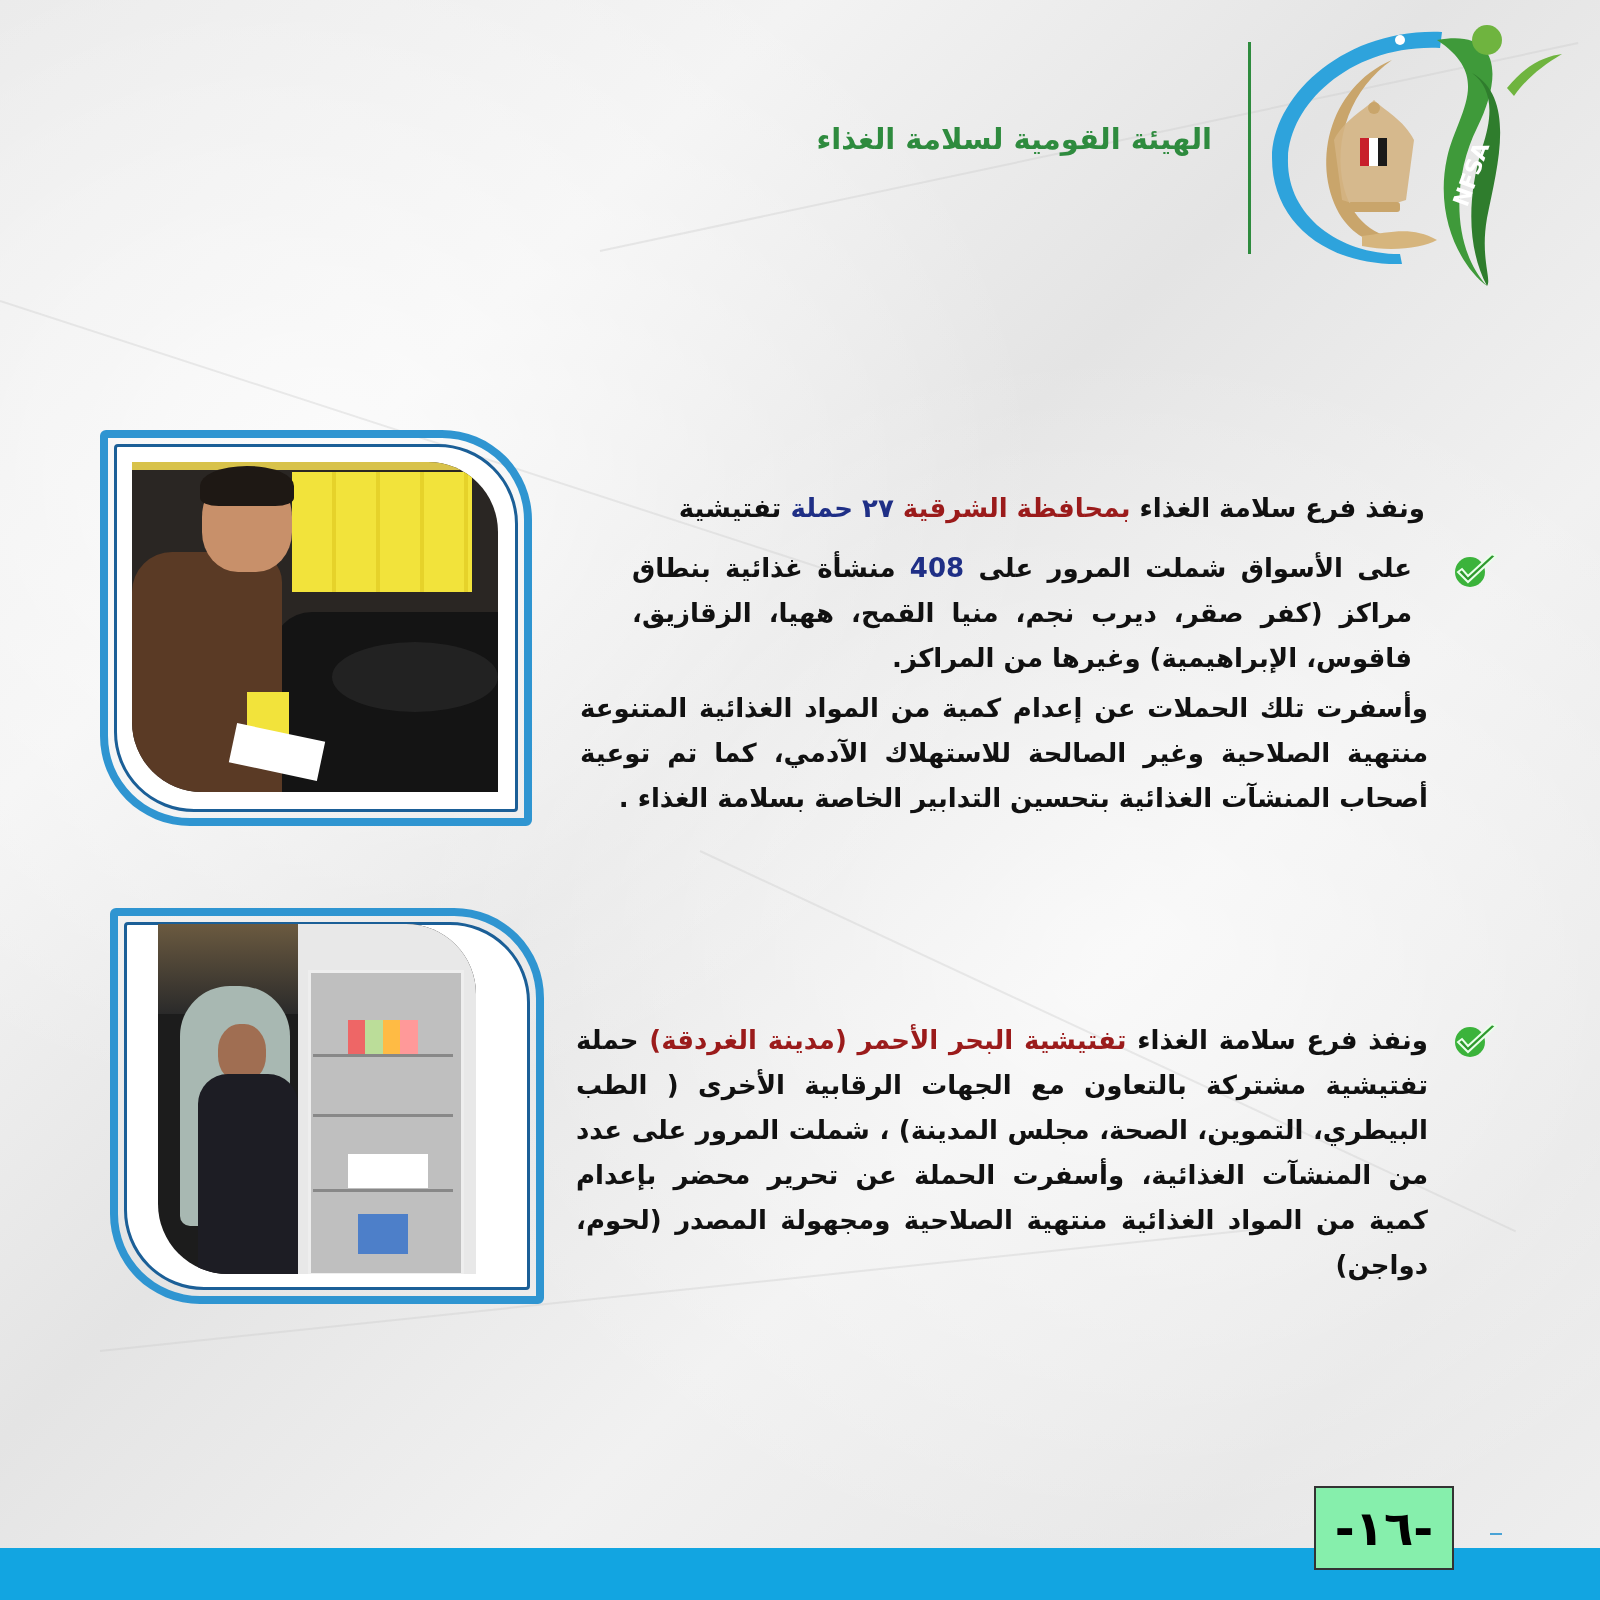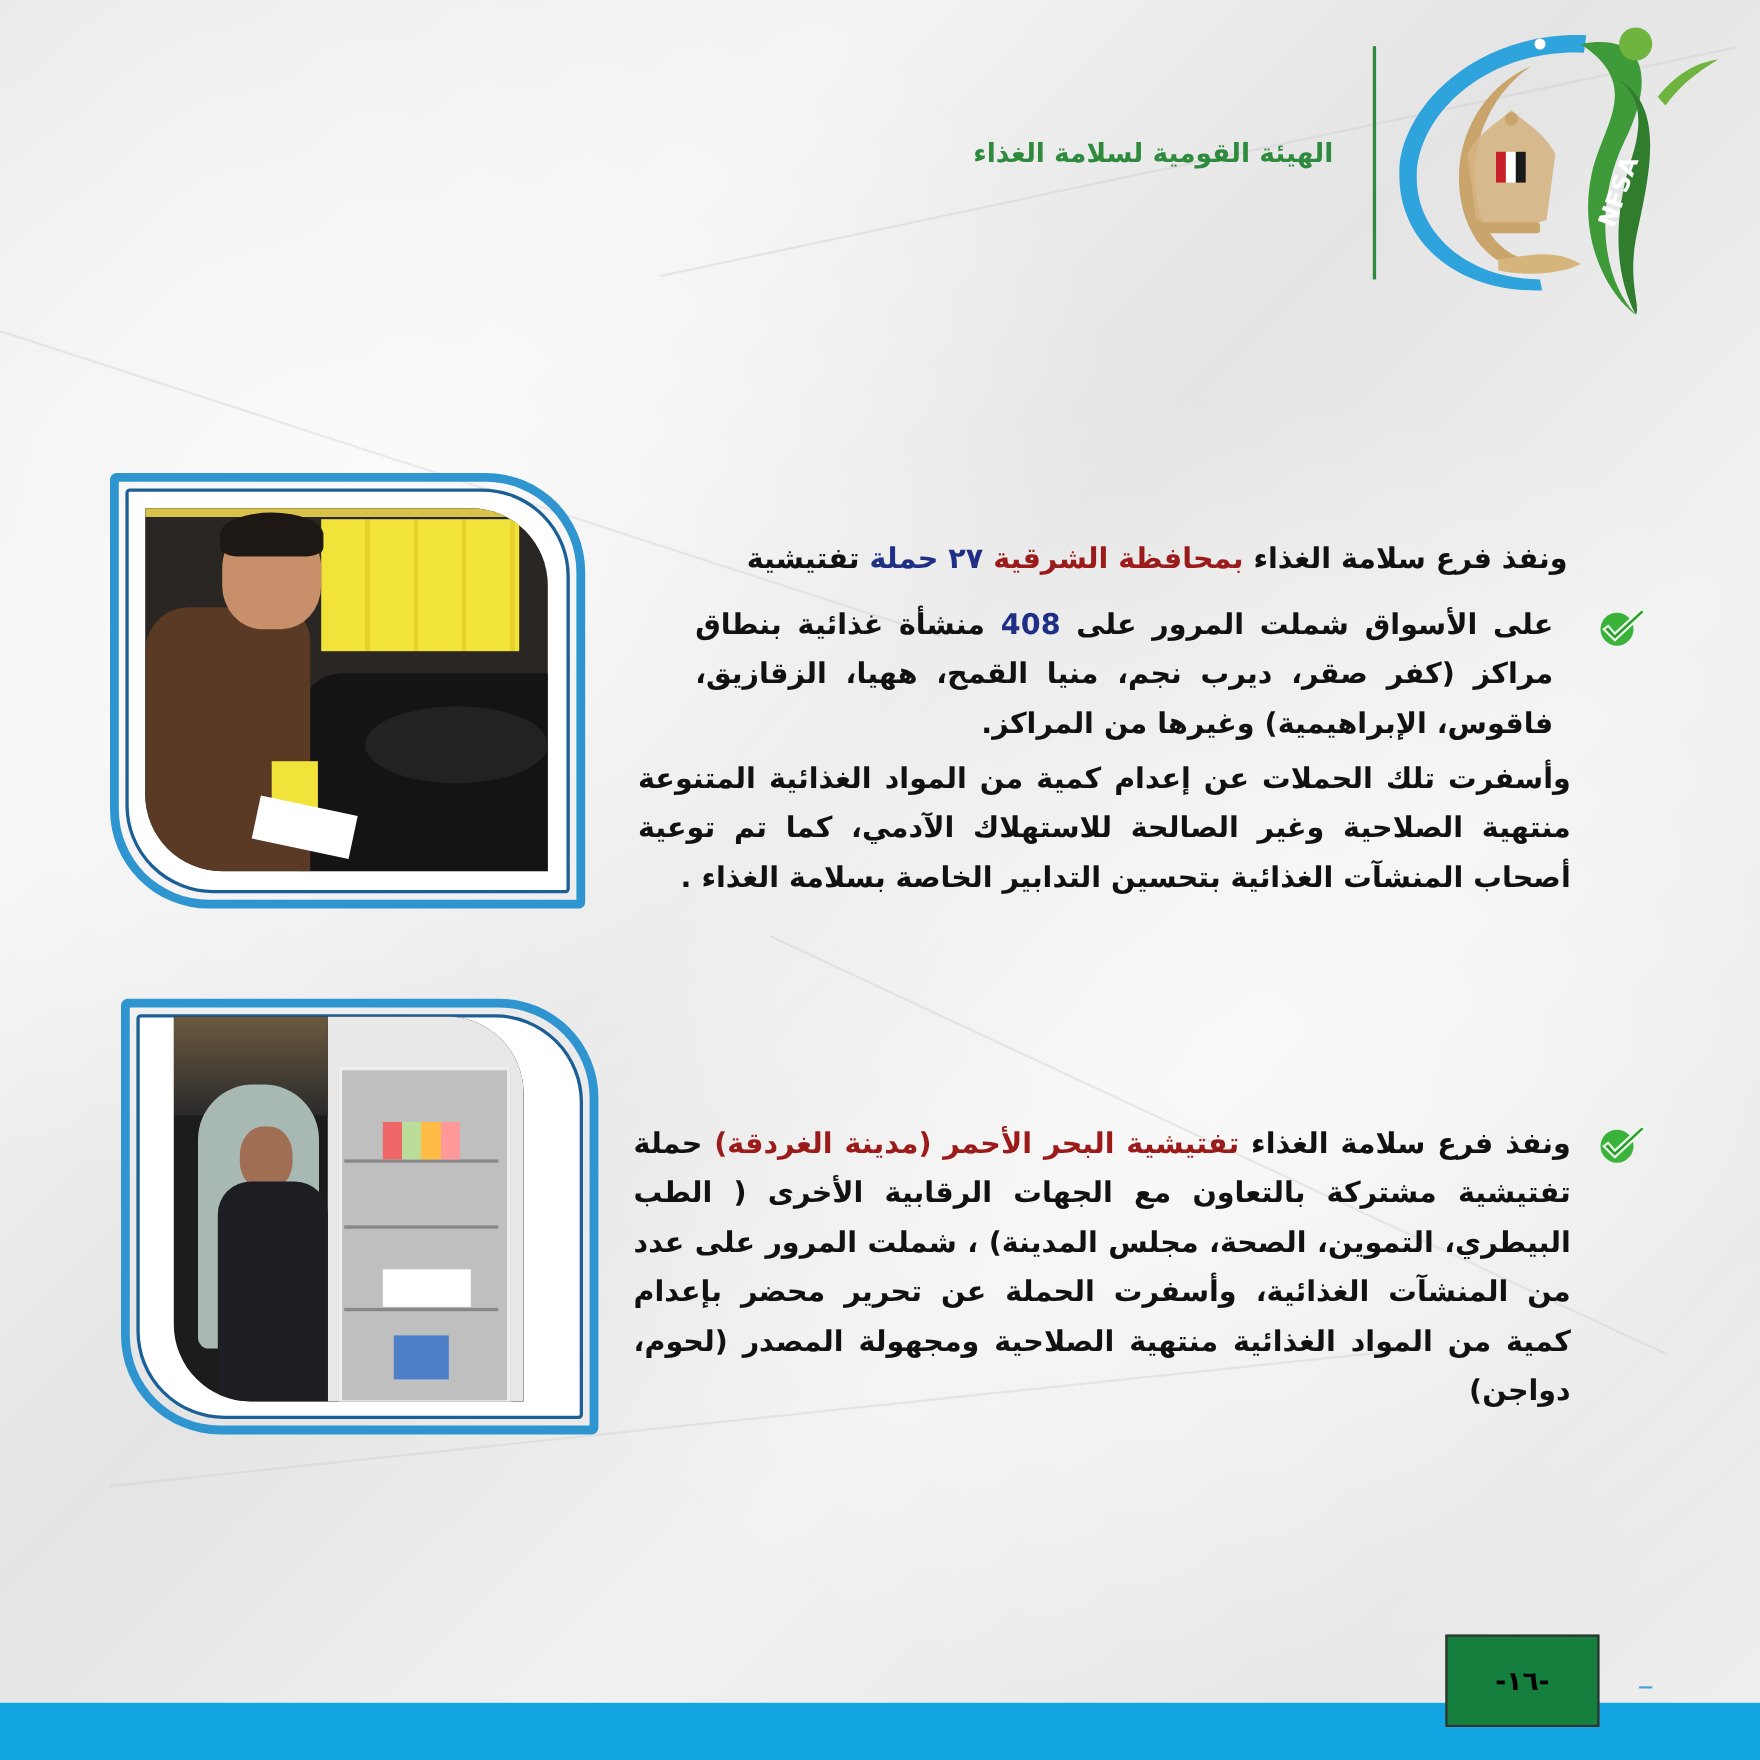--- a/index.html
+++ b/index.html
@@ -5,39 +5,39 @@
   html,body{margin:0;padding:0;}
   body{width:1600px;height:1600px;position:relative;overflow:hidden;
     background:
       radial-gradient(ellipse at 20% 30%, rgba(255,255,255,0.7), rgba(255,255,255,0) 40%),
       radial-gradient(ellipse at 70% 60%, rgba(255,255,255,0.6), rgba(255,255,255,0) 45%),
       linear-gradient(135deg,#e9e9e9 0%,#f3f3f3 25%,#e4e4e4 45%,#f1f1f1 65%,#e7e7e7 85%,#efefef 100%);
     font-family:"DejaVu Sans",sans-serif;}
   .crease{position:absolute;background:rgba(200,200,200,0.35);height:2px;transform-origin:left center;}
   
   .brand{position:absolute;top:122px;left:700px;width:512px;text-align:right;color:#2e8b3e;}
-  .brand .ar{font-family:"DejaVu Sans",sans-serif;font-size:24px;font-weight:bold;direction:rtl;line-height:34px;letter-spacing:1px;}
+  .brand .ar{font-family:"DejaVu Sans",sans-serif;font-size:29px;font-weight:bold;direction:rtl;line-height:34px;letter-spacing:1px;}
   .brand .en{font-family:"Liberation Sans",sans-serif;font-size:35px;line-height:40px;color:#2f7f3b;}
   .vline{position:absolute;left:1248px;top:42px;width:3px;height:212px;background:#2e8b3e;}
   .logo{position:absolute;left:1272px;top:18px;width:300px;height:275px;}
   
   .frame{position:absolute;}
   .frame .outer{position:absolute;inset:0;border:8px solid #2f95d1;border-radius:6px 90px 6px 90px;}
   .frame .inner{position:absolute;left:14px;top:14px;right:14px;bottom:14px;border:3px solid #1b5f97;border-radius:4px 80px 4px 80px;background:#fff;}
   .photo{position:absolute;overflow:hidden;border-radius:0 70px 0 70px;}
   
   .para{position:absolute;direction:rtl;text-align:justify;text-align-last:right;color:#111;
     font-family:"DejaVu Sans",sans-serif;font-size:26px;line-height:45px;font-weight:bold;}
   .red{color:#9b1b1b;}
   .blue{color:#1f2f86;}
   .check{position:absolute;width:48px;height:38px;}
   
   .footer-bar{position:absolute;left:0;bottom:0;width:1600px;height:52px;background:#12a5e1;}
-  .pagebox{position:absolute;left:1314px;top:1486px;width:136px;height:80px;background:#15803d;border:2px solid #333;
-    display:flex;align-items:center;justify-content:center;font-family:"DejaVu Sans",sans-serif;font-weight:bold;font-size:24px;color:#000;letter-spacing:4px;}
+  .pagebox{position:absolute;left:1314px;top:1486px;width:136px;height:80px;background:#86efac;border:2px solid #333;
+    display:flex;align-items:center;justify-content:center;font-family:"DejaVu Sans",sans-serif;font-weight:bold;font-size:48px;color:#000;letter-spacing:4px;}
   .dash-mark{position:absolute;left:1490px;top:1533px;width:12px;height:2px;background:#4aa3d6;}
 </style>
 </head>
 <body>
 
 <div class="crease" style="left:0;top:300px;width:900px;transform:rotate(18deg);"></div>
 <div class="crease" style="left:600px;top:250px;width:1000px;transform:rotate(-12deg);"></div>
 <div class="crease" style="left:100px;top:1350px;width:1200px;transform:rotate(-6deg);"></div>
 <div class="crease" style="left:700px;top:850px;width:900px;transform:rotate(25deg);"></div>
 

